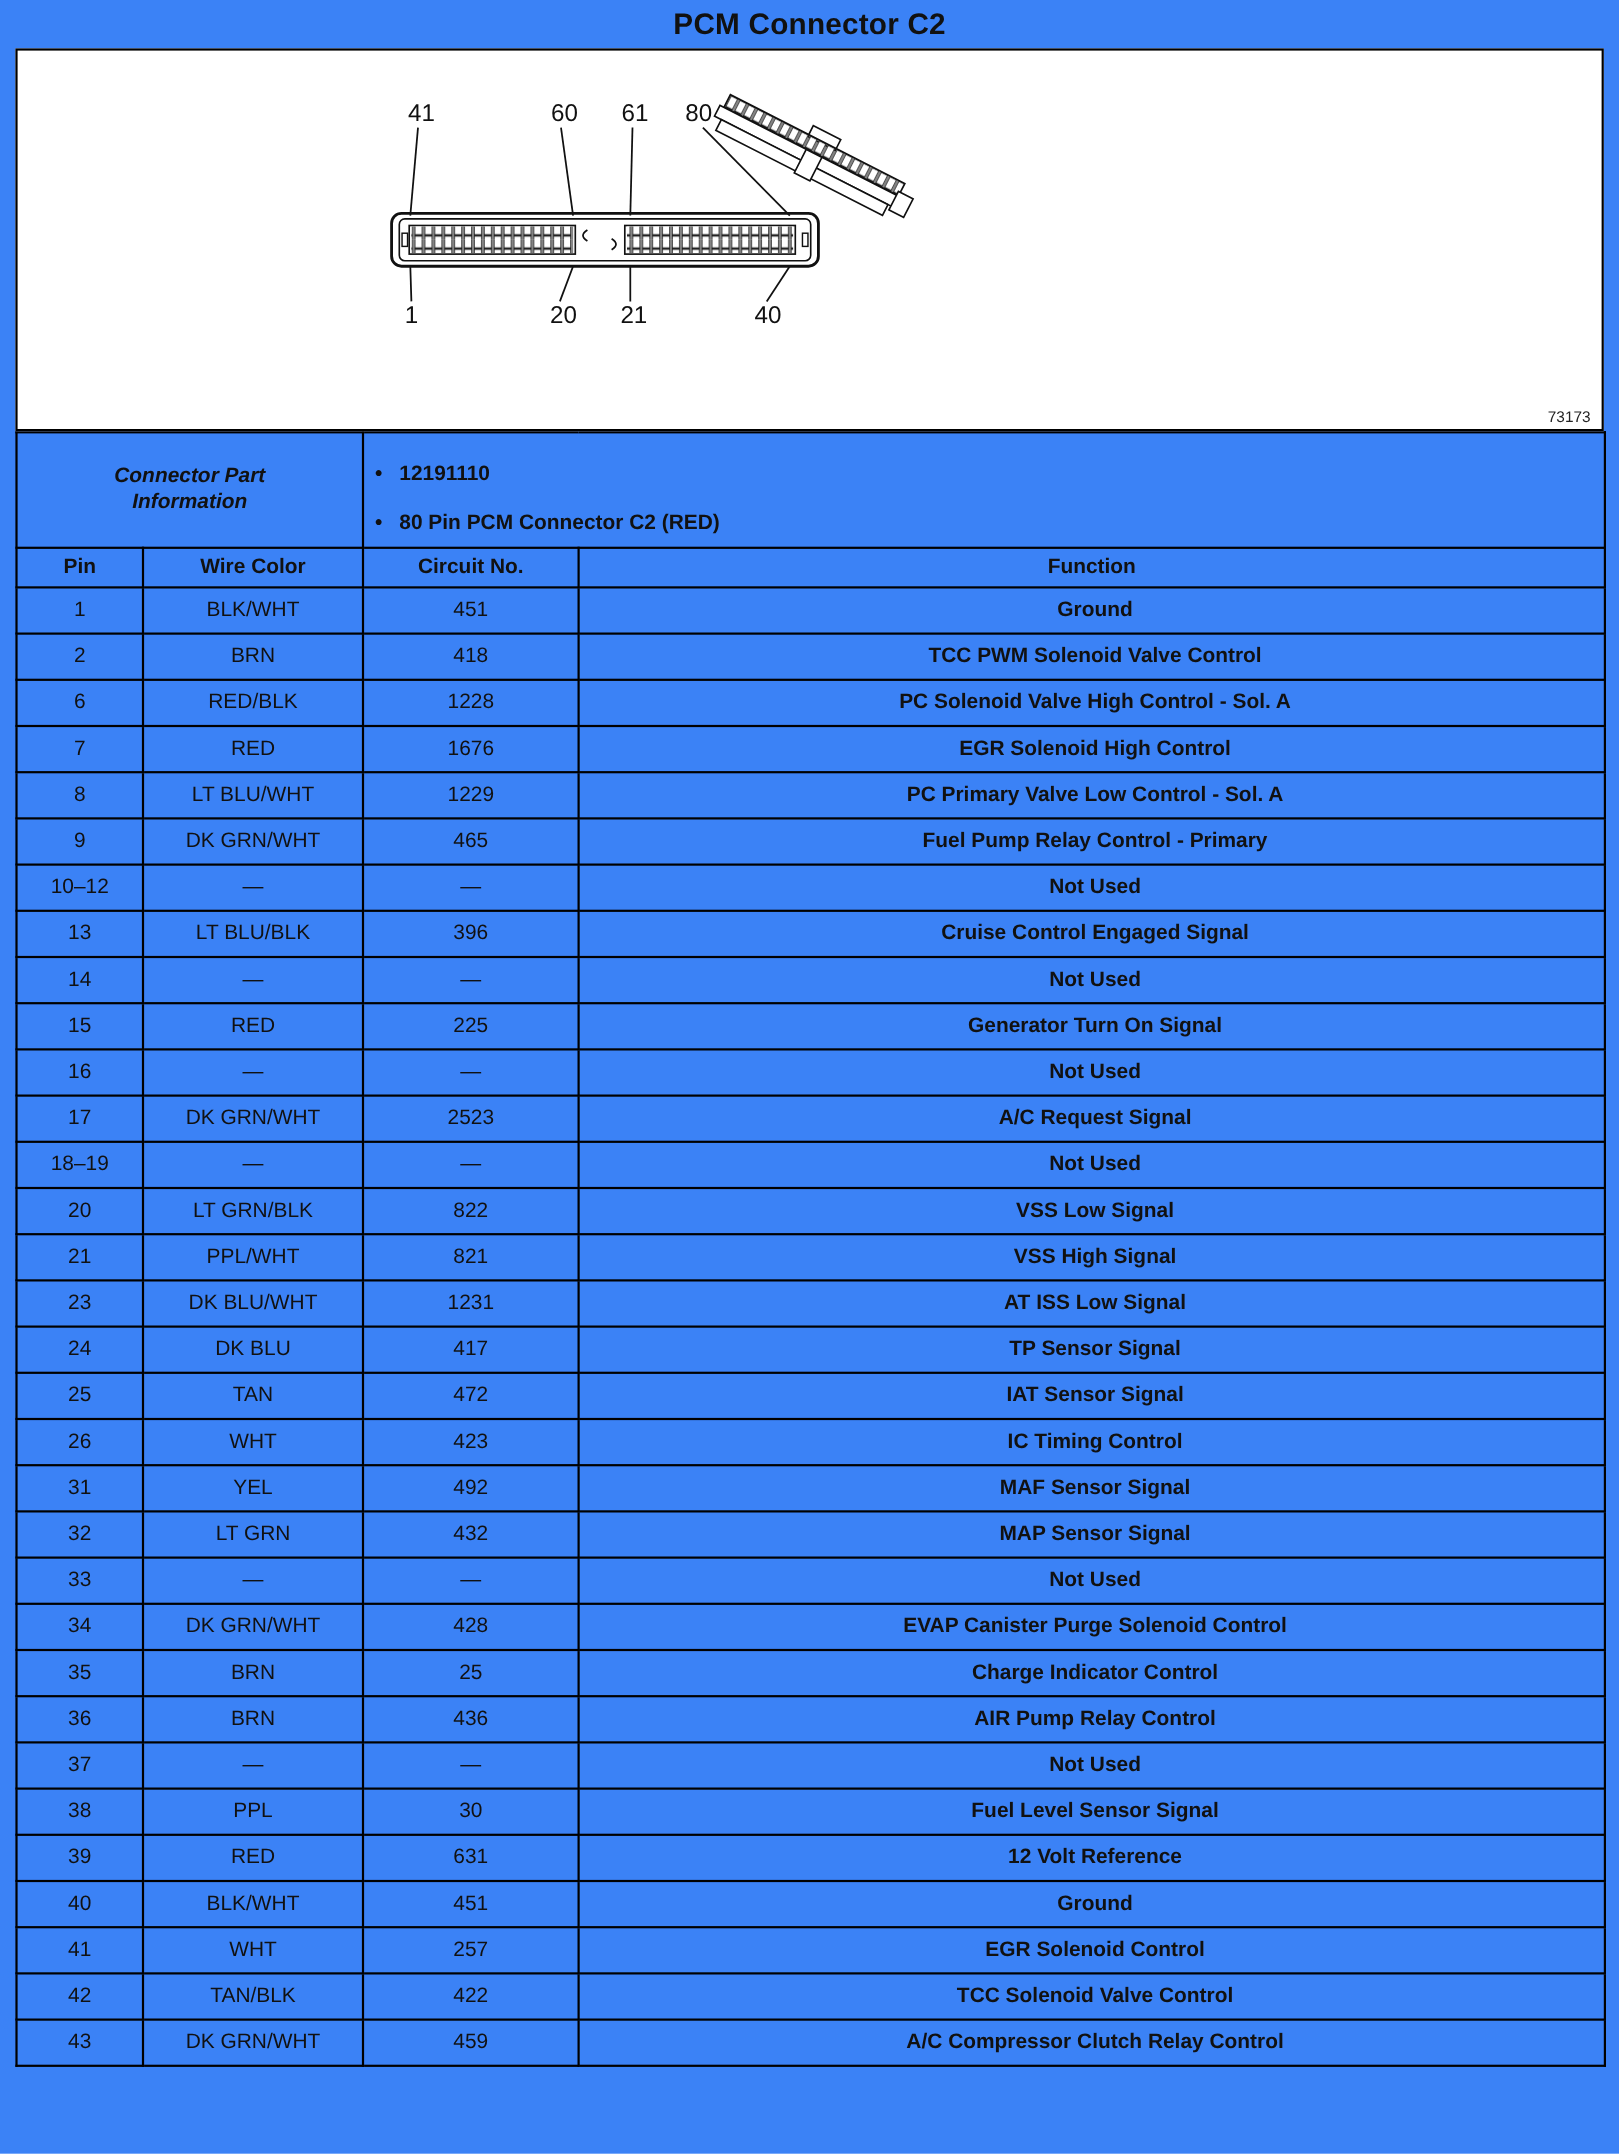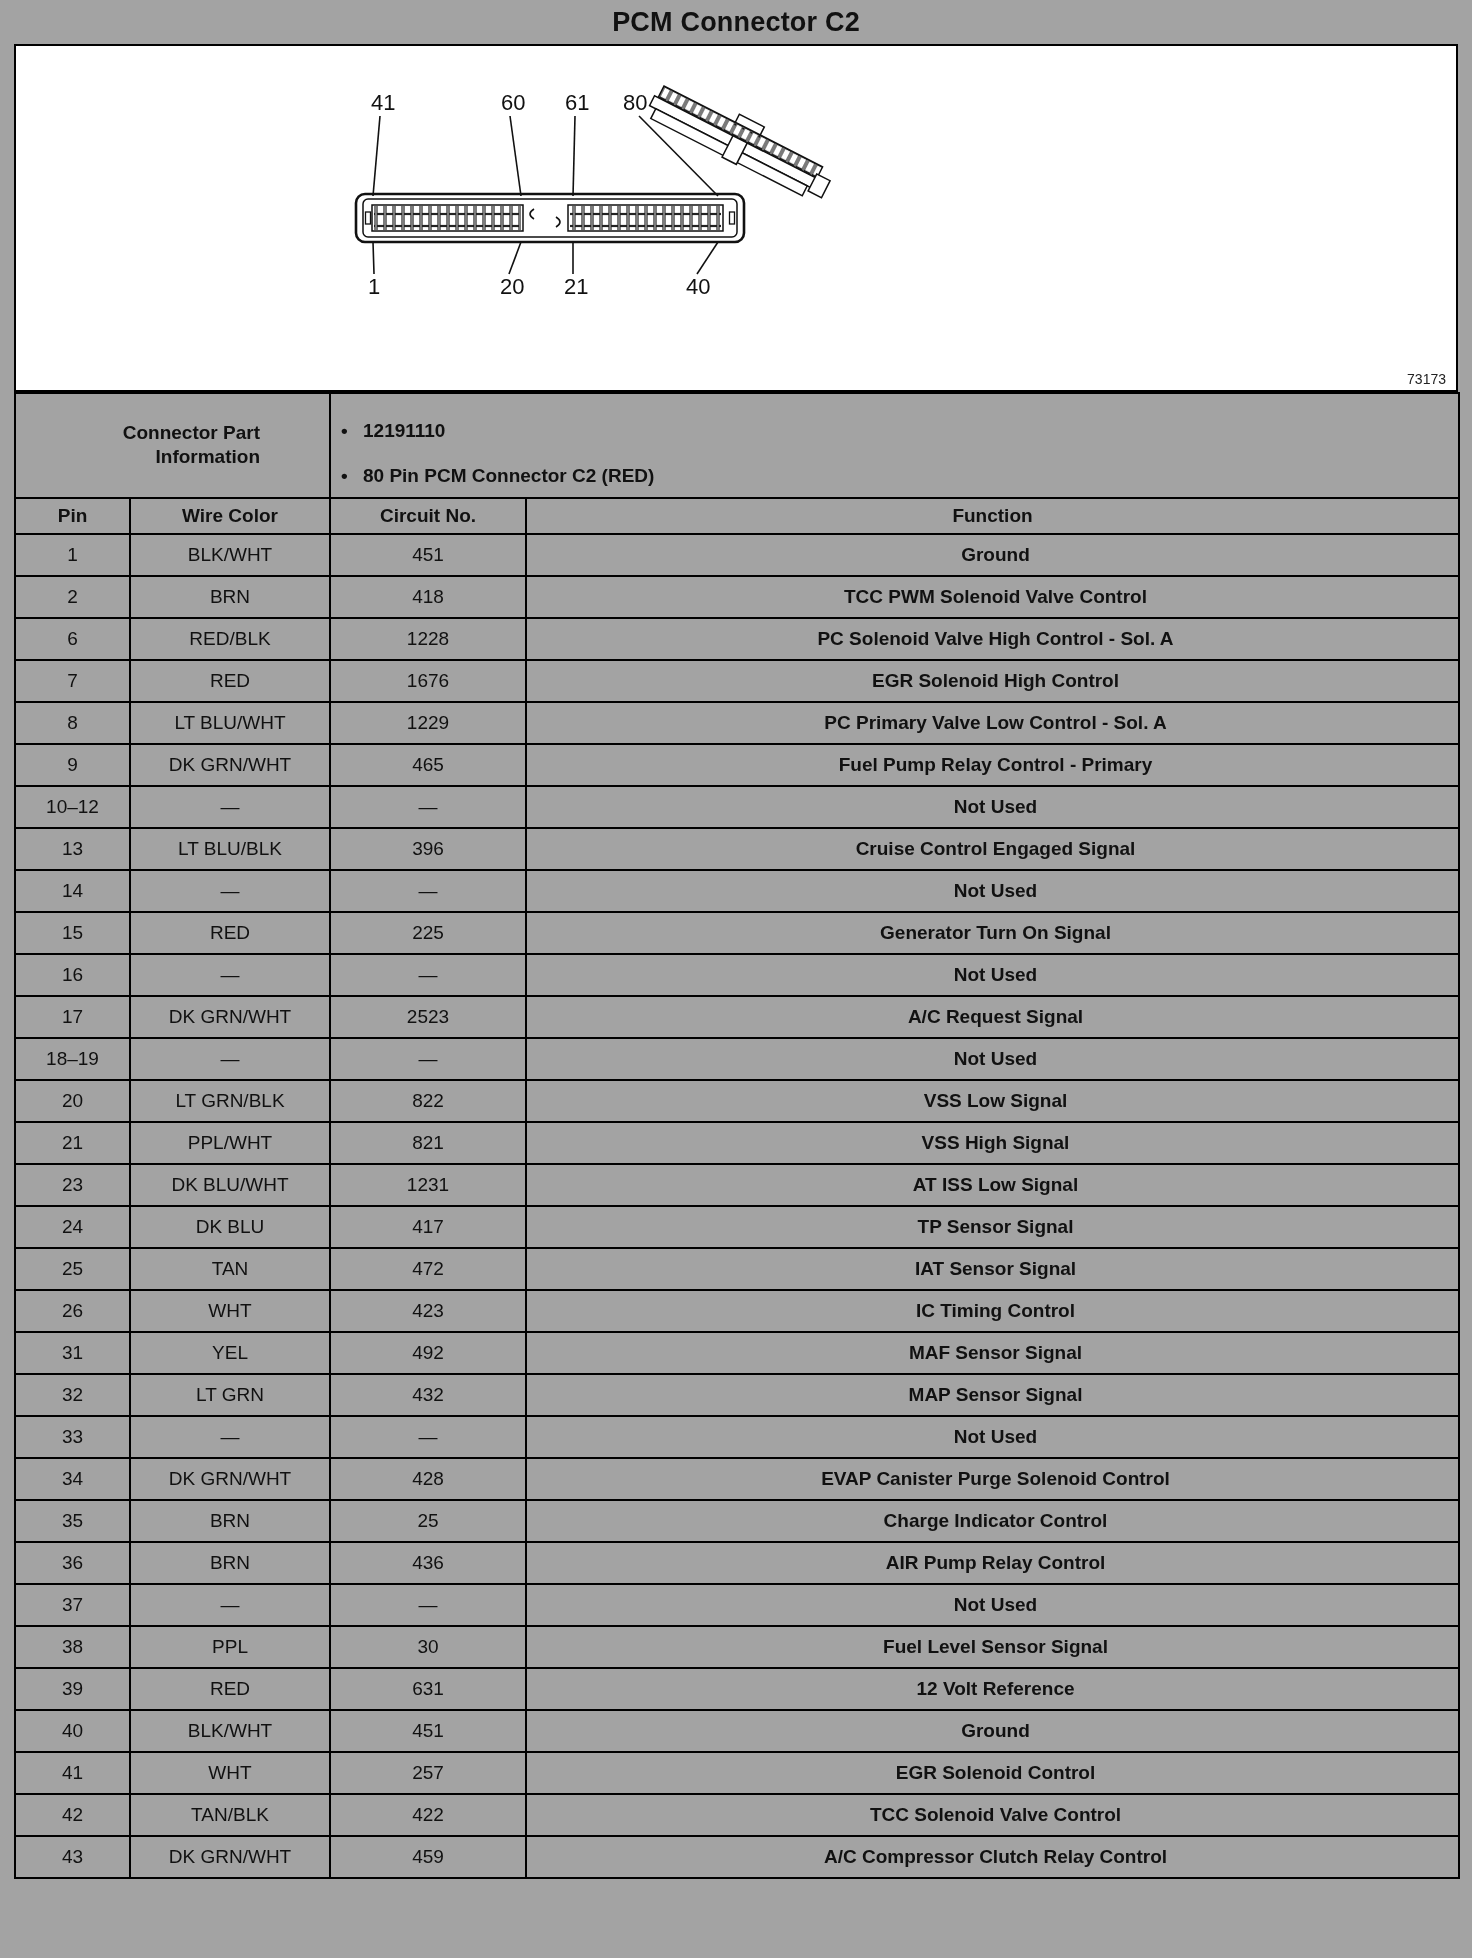--- a/index.html
+++ b/index.html
@@ -5,21 +5,21 @@
   html, body {
     margin: 0;
     padding: 0;
     background: #ffffff;
     color: #111111;
     font-family: "Liberation Sans", sans-serif;
   }
   .page {
     width: 1472px;
     height: 1958px;
-    background: #a3a3a3;
+    background: #3b82f6;
     box-sizing: border-box;
   }
   .page-title {
     text-align: center;
     font-weight: bold;
     font-size: 27px;
     padding: 7px 0 6px 0;
     letter-spacing: 0.2px;
   }
   .diagram-box {
@@ -57,21 +57,22 @@
     white-space: nowrap;
   }
   
   td.part-info-title { text-align: center; height: 64px; }
   td.part-info-title .wrap {
     max-width: 175px;
     margin: 16px auto;
     font-weight: bold;
     line-height: 1.3;
     white-space: normal;
-    text-align: right;
+    text-align: center;
+    font-style: italic;
   }
   td.part-info-items { padding: 6px 10px; }
   .bullet-line { font-weight: bold; line-height: 1.55; margin-top: 16px; }
   .bullet-line .bullet { display: inline-block; width: 22px; }
   
   tr.col-header-row th {
     font-weight: bold;
     text-align: center;
     padding: 5px 4px;
     height: 24px;

